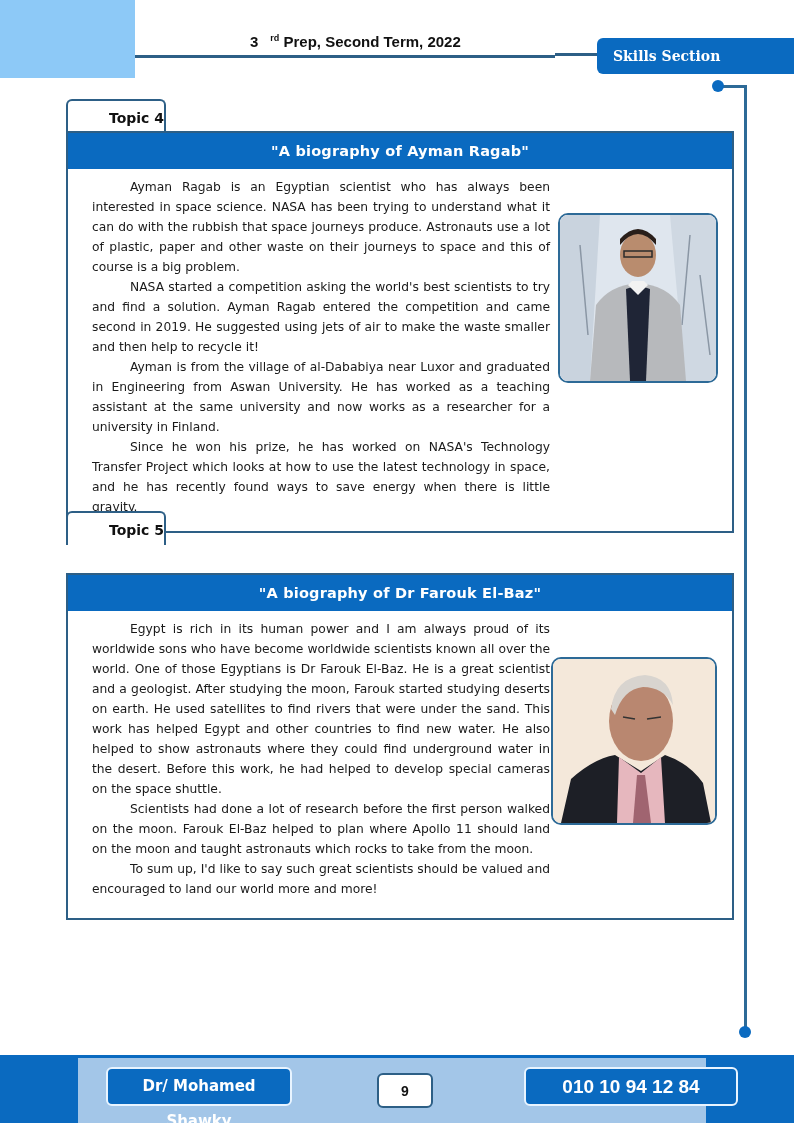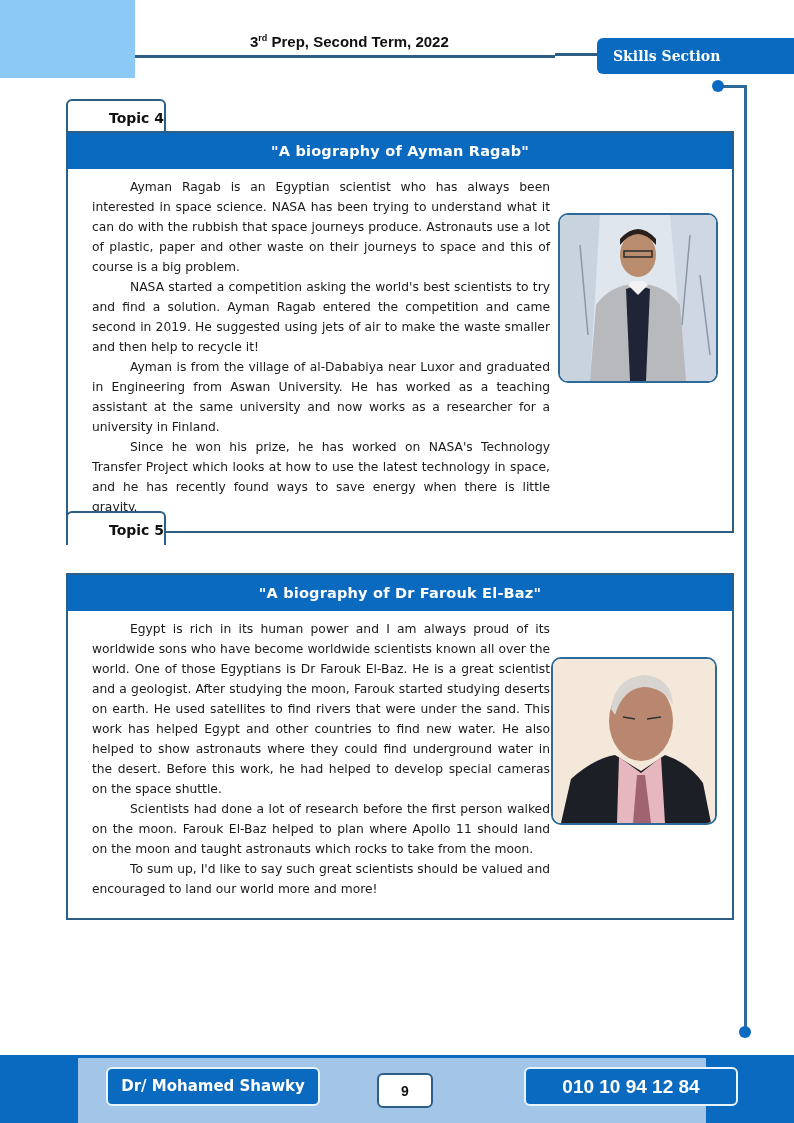--- a/index.html
+++ b/index.html
@@ -9,21 +9,21 @@
     font-family: "DejaVu Sans", sans-serif;
     color: #1a1a1a;
   }
   .corner-block { position: absolute; left: 0; top: 0; width: 135px; height: 78px; background: #8dc9f7; }
   .header-line { position: absolute; left: 135px; top: 55px; width: 420px; height: 3px; background: #2d5f86; }
   .header-line2 { position: absolute; left: 555px; top: 53px; width: 42px; height: 3px; background: #2d5f86; }
   .header-title {
     position: absolute; left: 250px; top: 33px; font-family: "Liberation Sans", sans-serif;
     font-weight: bold; font-size: 15px; color: #111;
   }
-  .header-title sup { font-size: 9px; }
+  .header-title sup { font-size: 9px; margin-left: 12px; }
   .skills-tab {
     position: absolute; left: 597px; top: 38px; width: 210px; height: 36px;
     background: #0a6ac0; border-radius: 6px 0 0 6px; color: #fff;
     font-family: "DejaVu Serif", serif; font-weight: bold; font-size: 14px;
     line-height: 36px; padding-left: 16px; box-sizing: border-box;
   }
   .rail { position: absolute; left: 744px; top: 85px; width: 3px; height: 947px; background: #2d6a97; }
   .rail-top { position: absolute; left: 718px; top: 85px; width: 28px; height: 3px; background: #2d6a97; }
   .dot { position: absolute; width: 12px; height: 12px; border-radius: 50%; background: #0a6ac0; }
   .dot.top { left: 712px; top: 80px; }
@@ -50,21 +50,21 @@
   }
   .text-col p { margin: 0; text-indent: 38px; }
   .photo {
     position: absolute; border: 2px solid #2d6a97; border-radius: 10px; overflow: hidden;
   }
   .photo svg { display: block; width: 100%; height: 100%; }
 
   .footer { position: absolute; left: 0; top: 1055px; width: 794px; height: 68px; background: #0a6ac0; }
   .footer-inner { position: absolute; left: 78px; top: 1058px; width: 628px; height: 65px; background: #a3c6e8; }
   .author-box {
-    position: absolute; left: 106px; top: 1067px; width: 214px; height: 39px; box-sizing: border-box;
+    position: absolute; left: 106px; top: 1067px; width: 186px; height: 39px; box-sizing: border-box;
     background: #0a6ac0; border: 2px solid #e8f4ff; border-radius: 6px; color: #fff;
     font-family: "DejaVu Sans", sans-serif; font-weight: bold; font-size: 15px; text-align: center; line-height: 35px;
   }
   .page-box {
     position: absolute; left: 377px; top: 1073px; width: 56px; height: 35px; box-sizing: border-box;
     background: #fff; border: 2px solid #2d5f86; border-radius: 6px; color: #111;
     font-family: "Liberation Sans", sans-serif; font-weight: bold; font-size: 14px; text-align: center; line-height: 33px;
   }
   .phone-box {
     position: absolute; left: 494px; top: 1067px; width: 214px; height: 39px; box-sizing: border-box;

